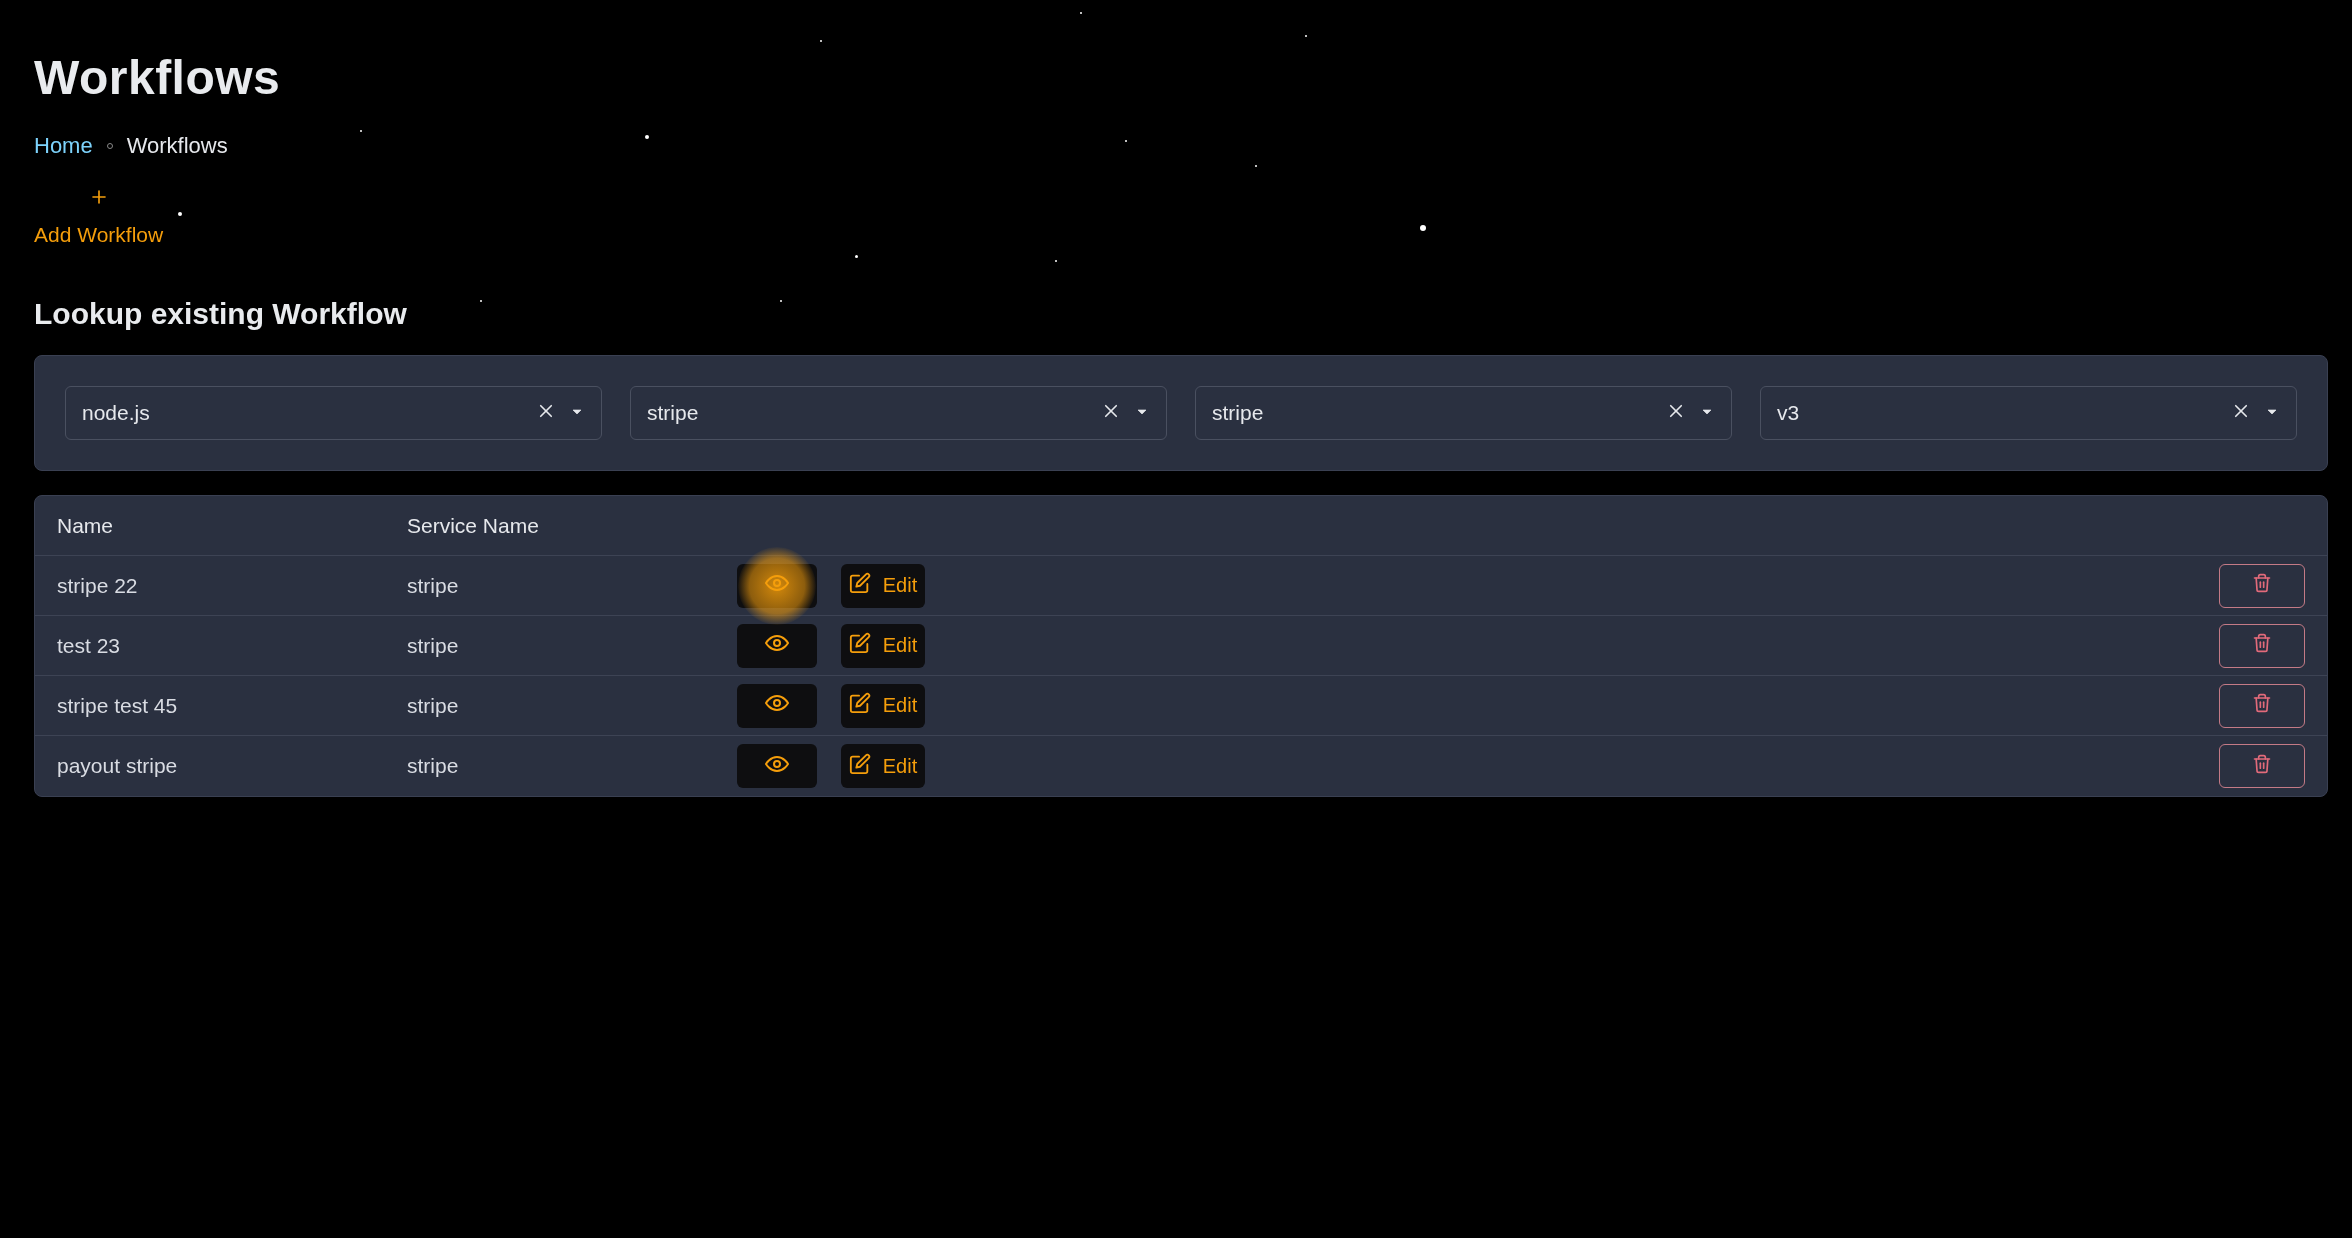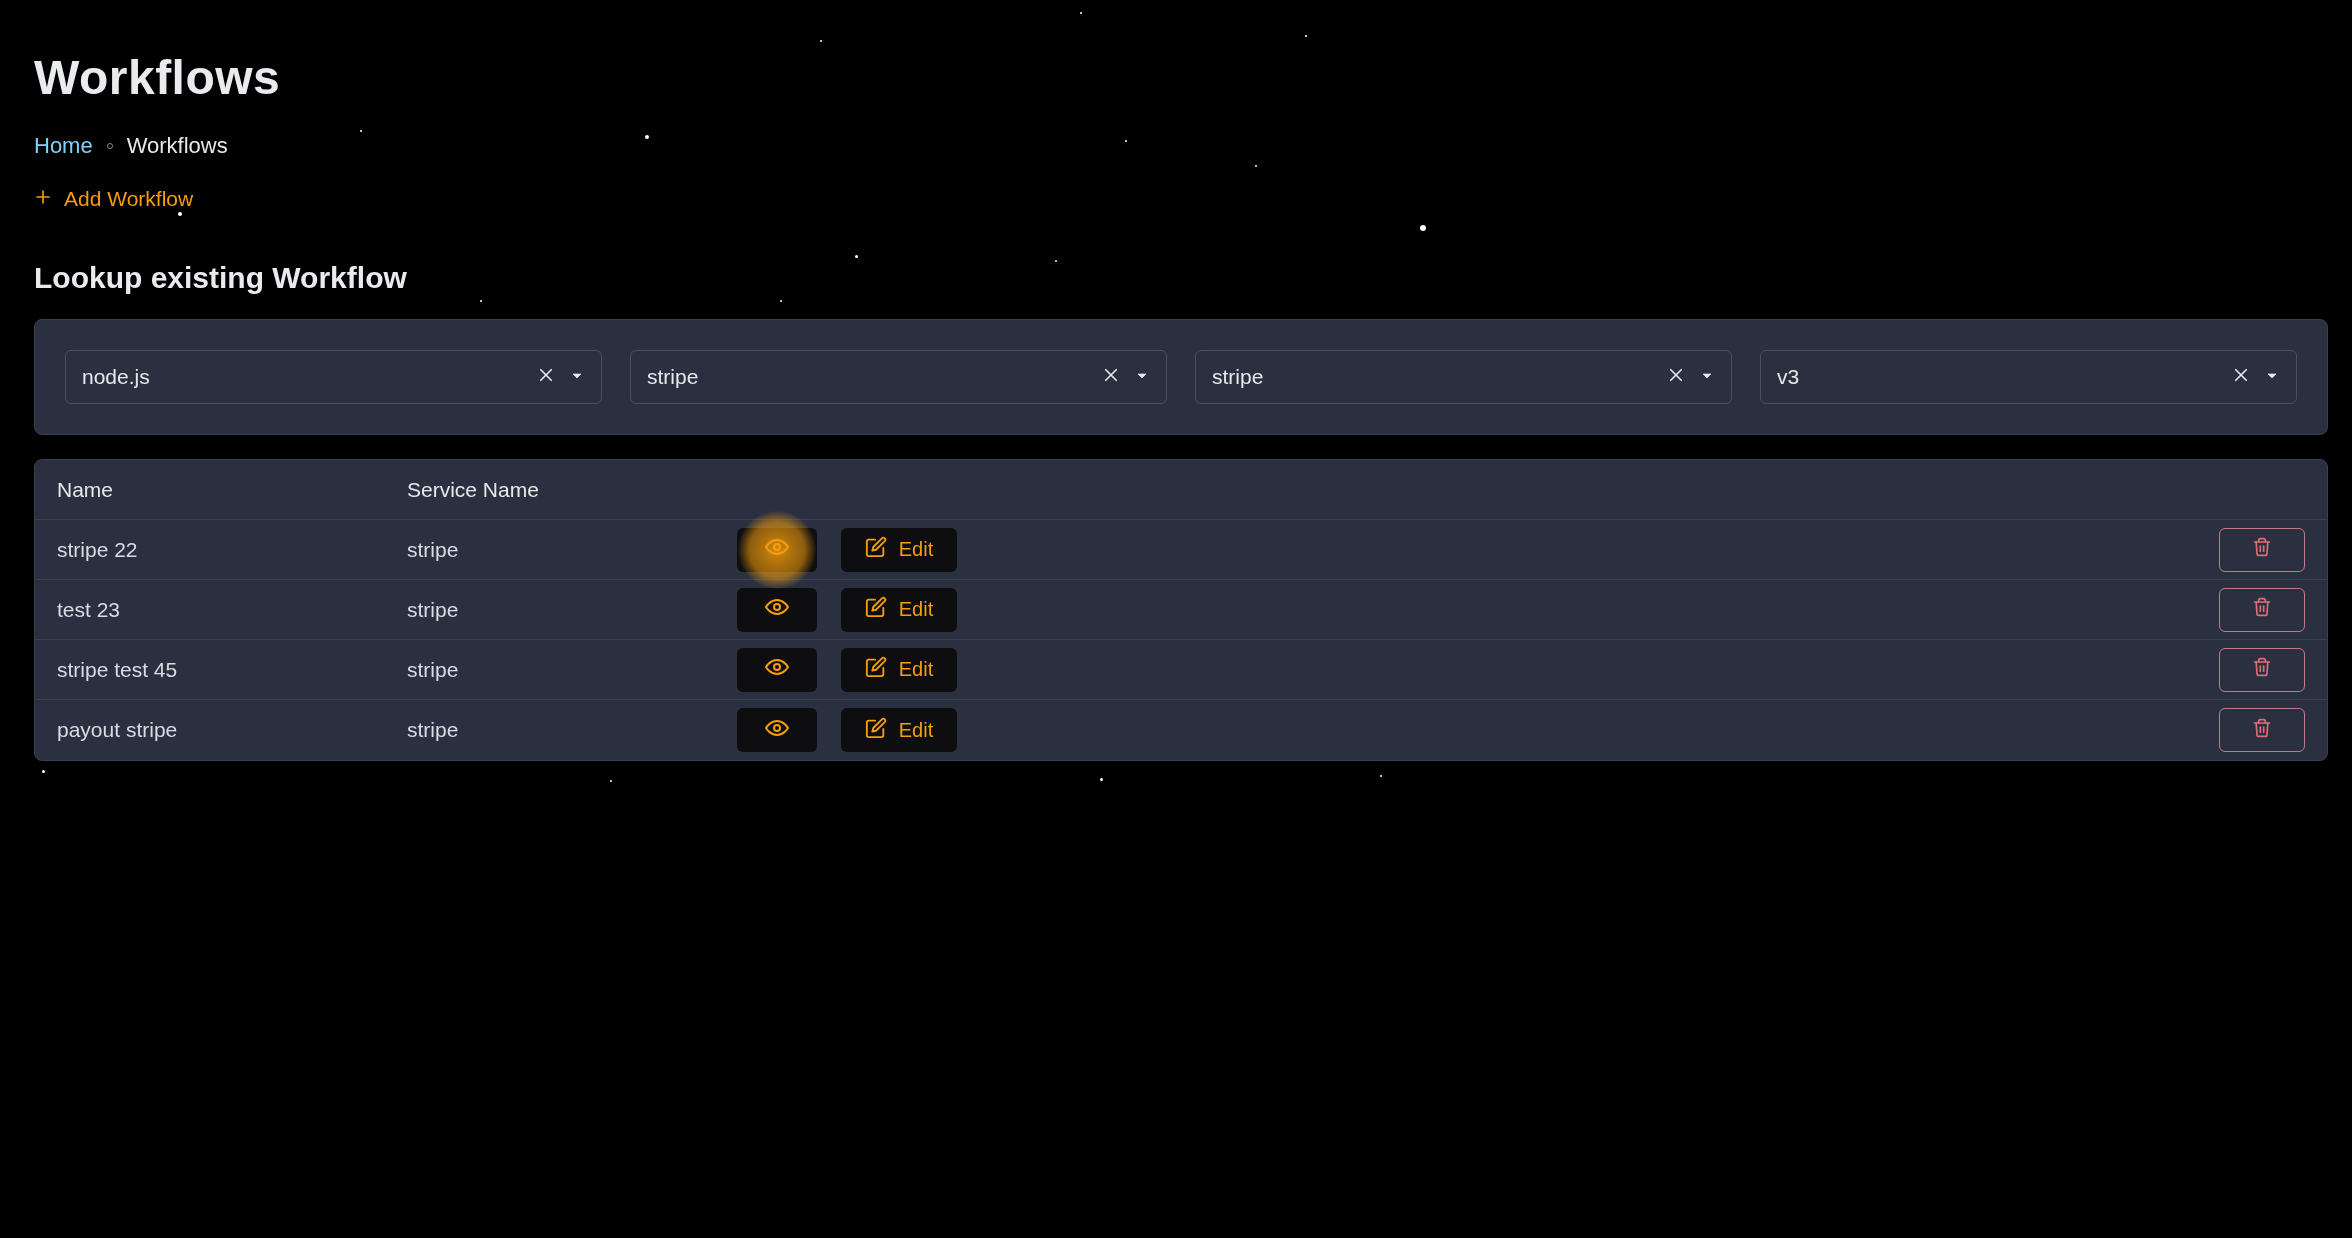--- a/index.html
+++ b/index.html
@@ -49,20 +49,21 @@
     display: inline-block;
   }
   .add-link {
     display: inline-flex;
     align-items: center;
     gap: 12px;
     color: #f59e0b;
     font-size: 21px;
     cursor: pointer;
     margin-bottom: 50px;
+    flex-direction: column;
   }
   .add-link svg { stroke: #f59e0b; }
   .section-title {
     font-size: 30px;
     font-weight: 700;
     color: #e9ebee;
     margin-bottom: 24px;
   }
   .filter-bar {
     background: #2a3040;
@@ -129,21 +130,21 @@
     cursor: pointer;
     border: none;
   }
   .btn-view {
     background: #0e0e10;
     width: 80px;
   }
   .btn-view svg { stroke: #f59e0b; }
   .btn-edit {
     background: #0e0e10;
-    width: 116px;
+    width: 84px;
     color: #f59e0b;
   }
   .btn-edit svg { stroke: #f59e0b; }
   .btn-del {
     background: transparent;
     border: 1px solid #c47a86;
     width: 86px;
   }
   .btn-del svg { stroke: #e26a7a; }
   .del-cell {

